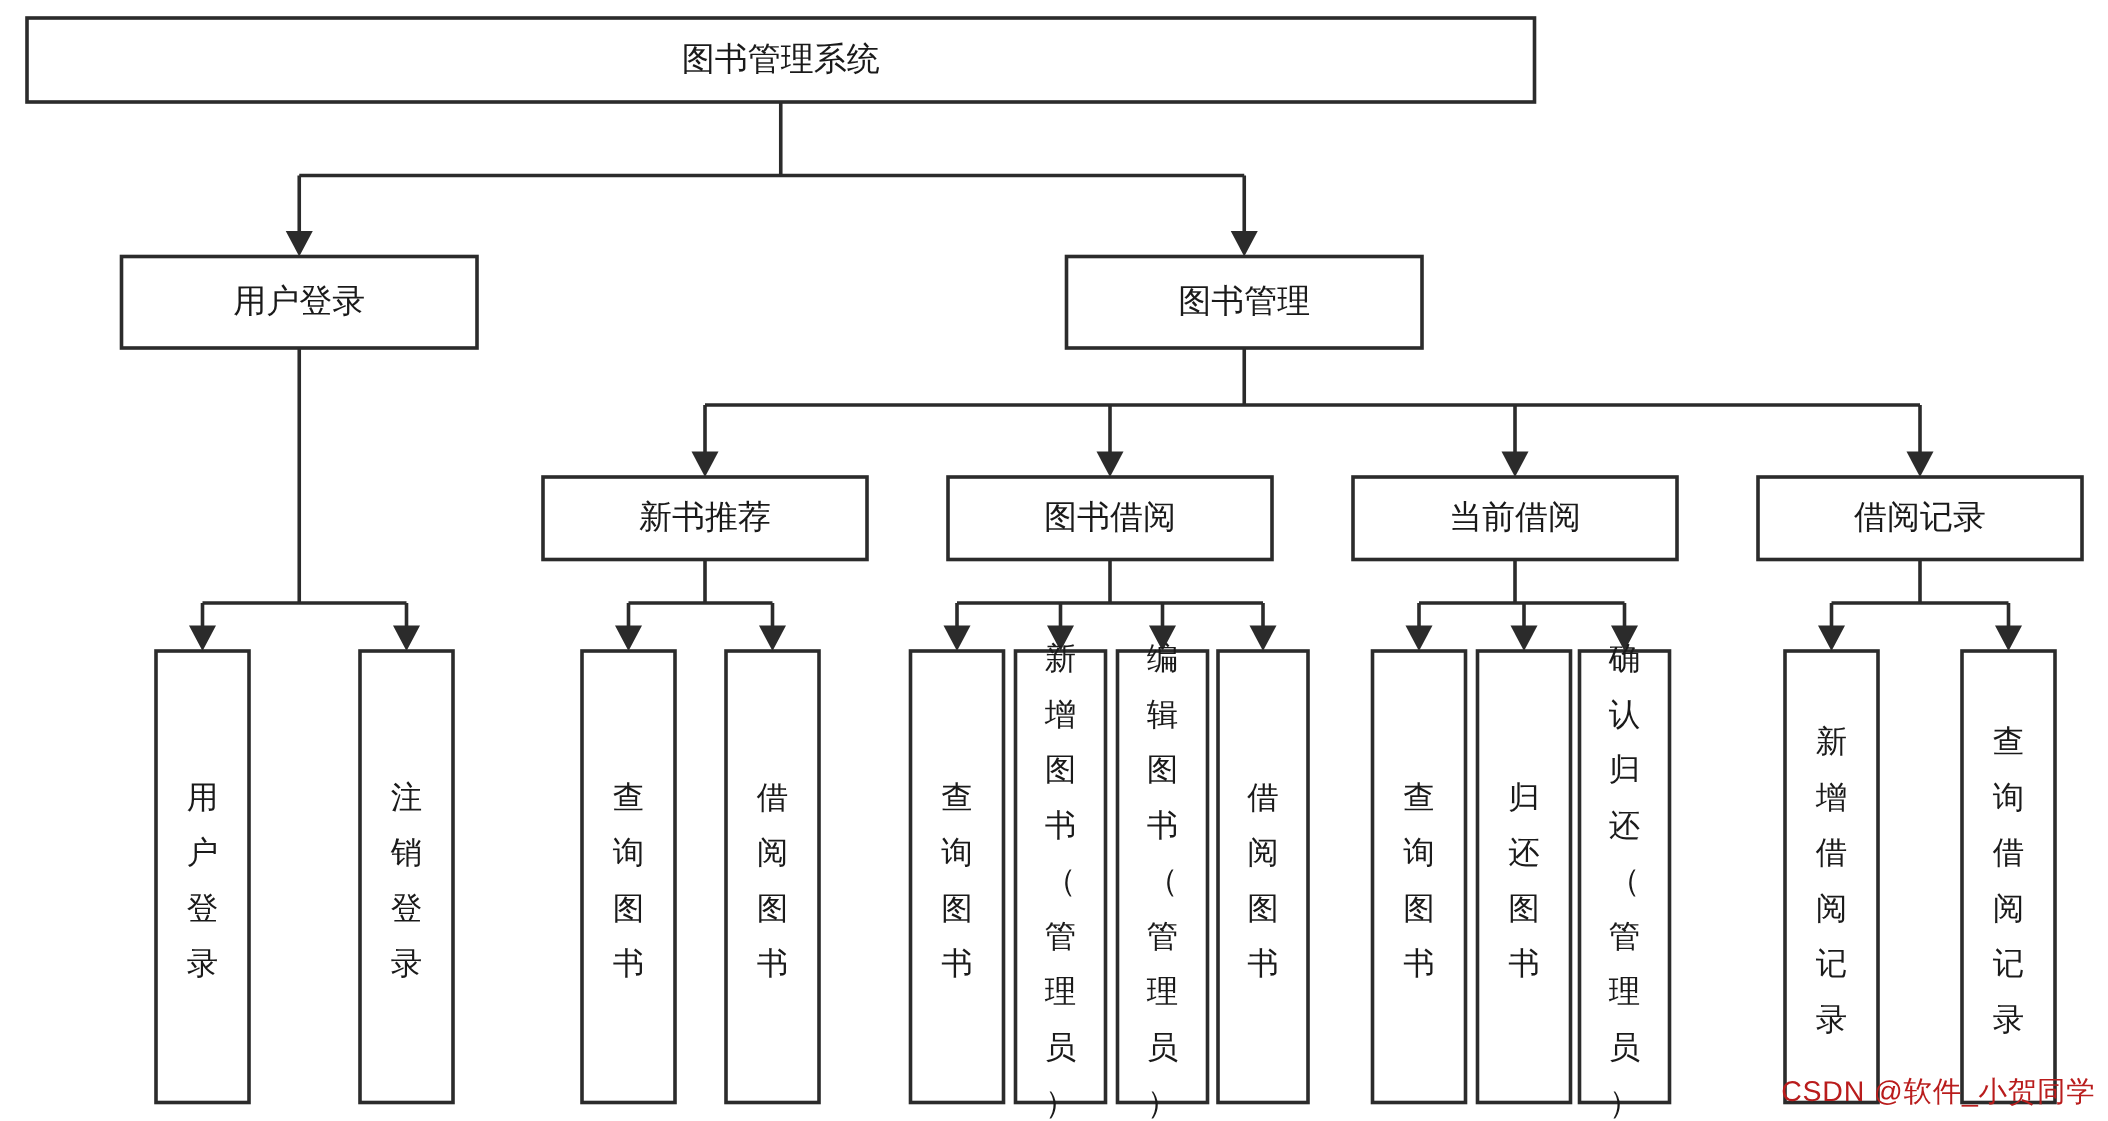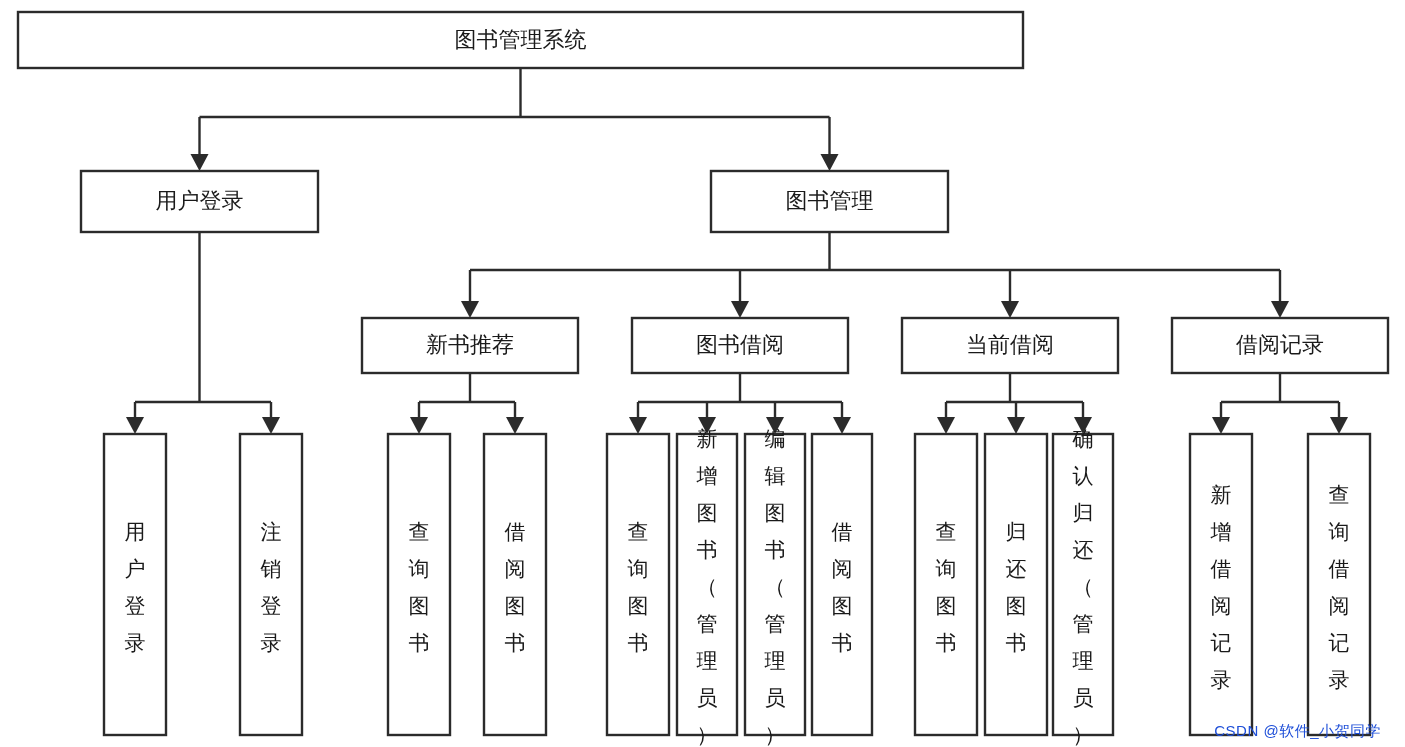--- a/index.html
+++ b/index.html
@@ -50,25 +50,25 @@
     dominant-baseline: middle;
   }
   .node-label-v {
     font-family: "Liberation Sans", "DejaVu Sans", sans-serif;
     font-size: 21px;
     fill: #1a1a1a;
     text-anchor: middle;
   }
   .watermark-text {
     position: absolute;
-    right: 24px;
+    right: 8px;
     bottom: 6px;
     font-family: "Liberation Sans", "DejaVu Sans", sans-serif;
-    font-size: 15px;
-    color: #1d4ed8;
+    font-size: 19px;
+    color: #b91c1c;
     letter-spacing: 0.5px;
     white-space: nowrap;
     pointer-events: none;
     user-select: none;
   }
 </style>
 </head>
 <body>
 
 <div id="diagram-root">

